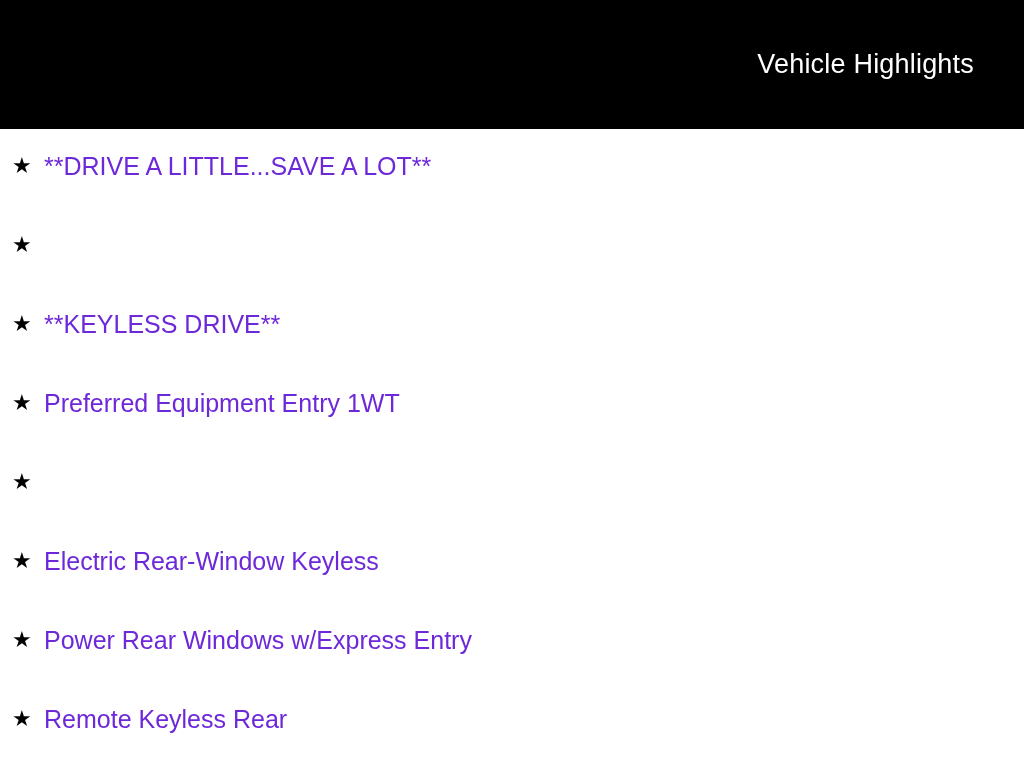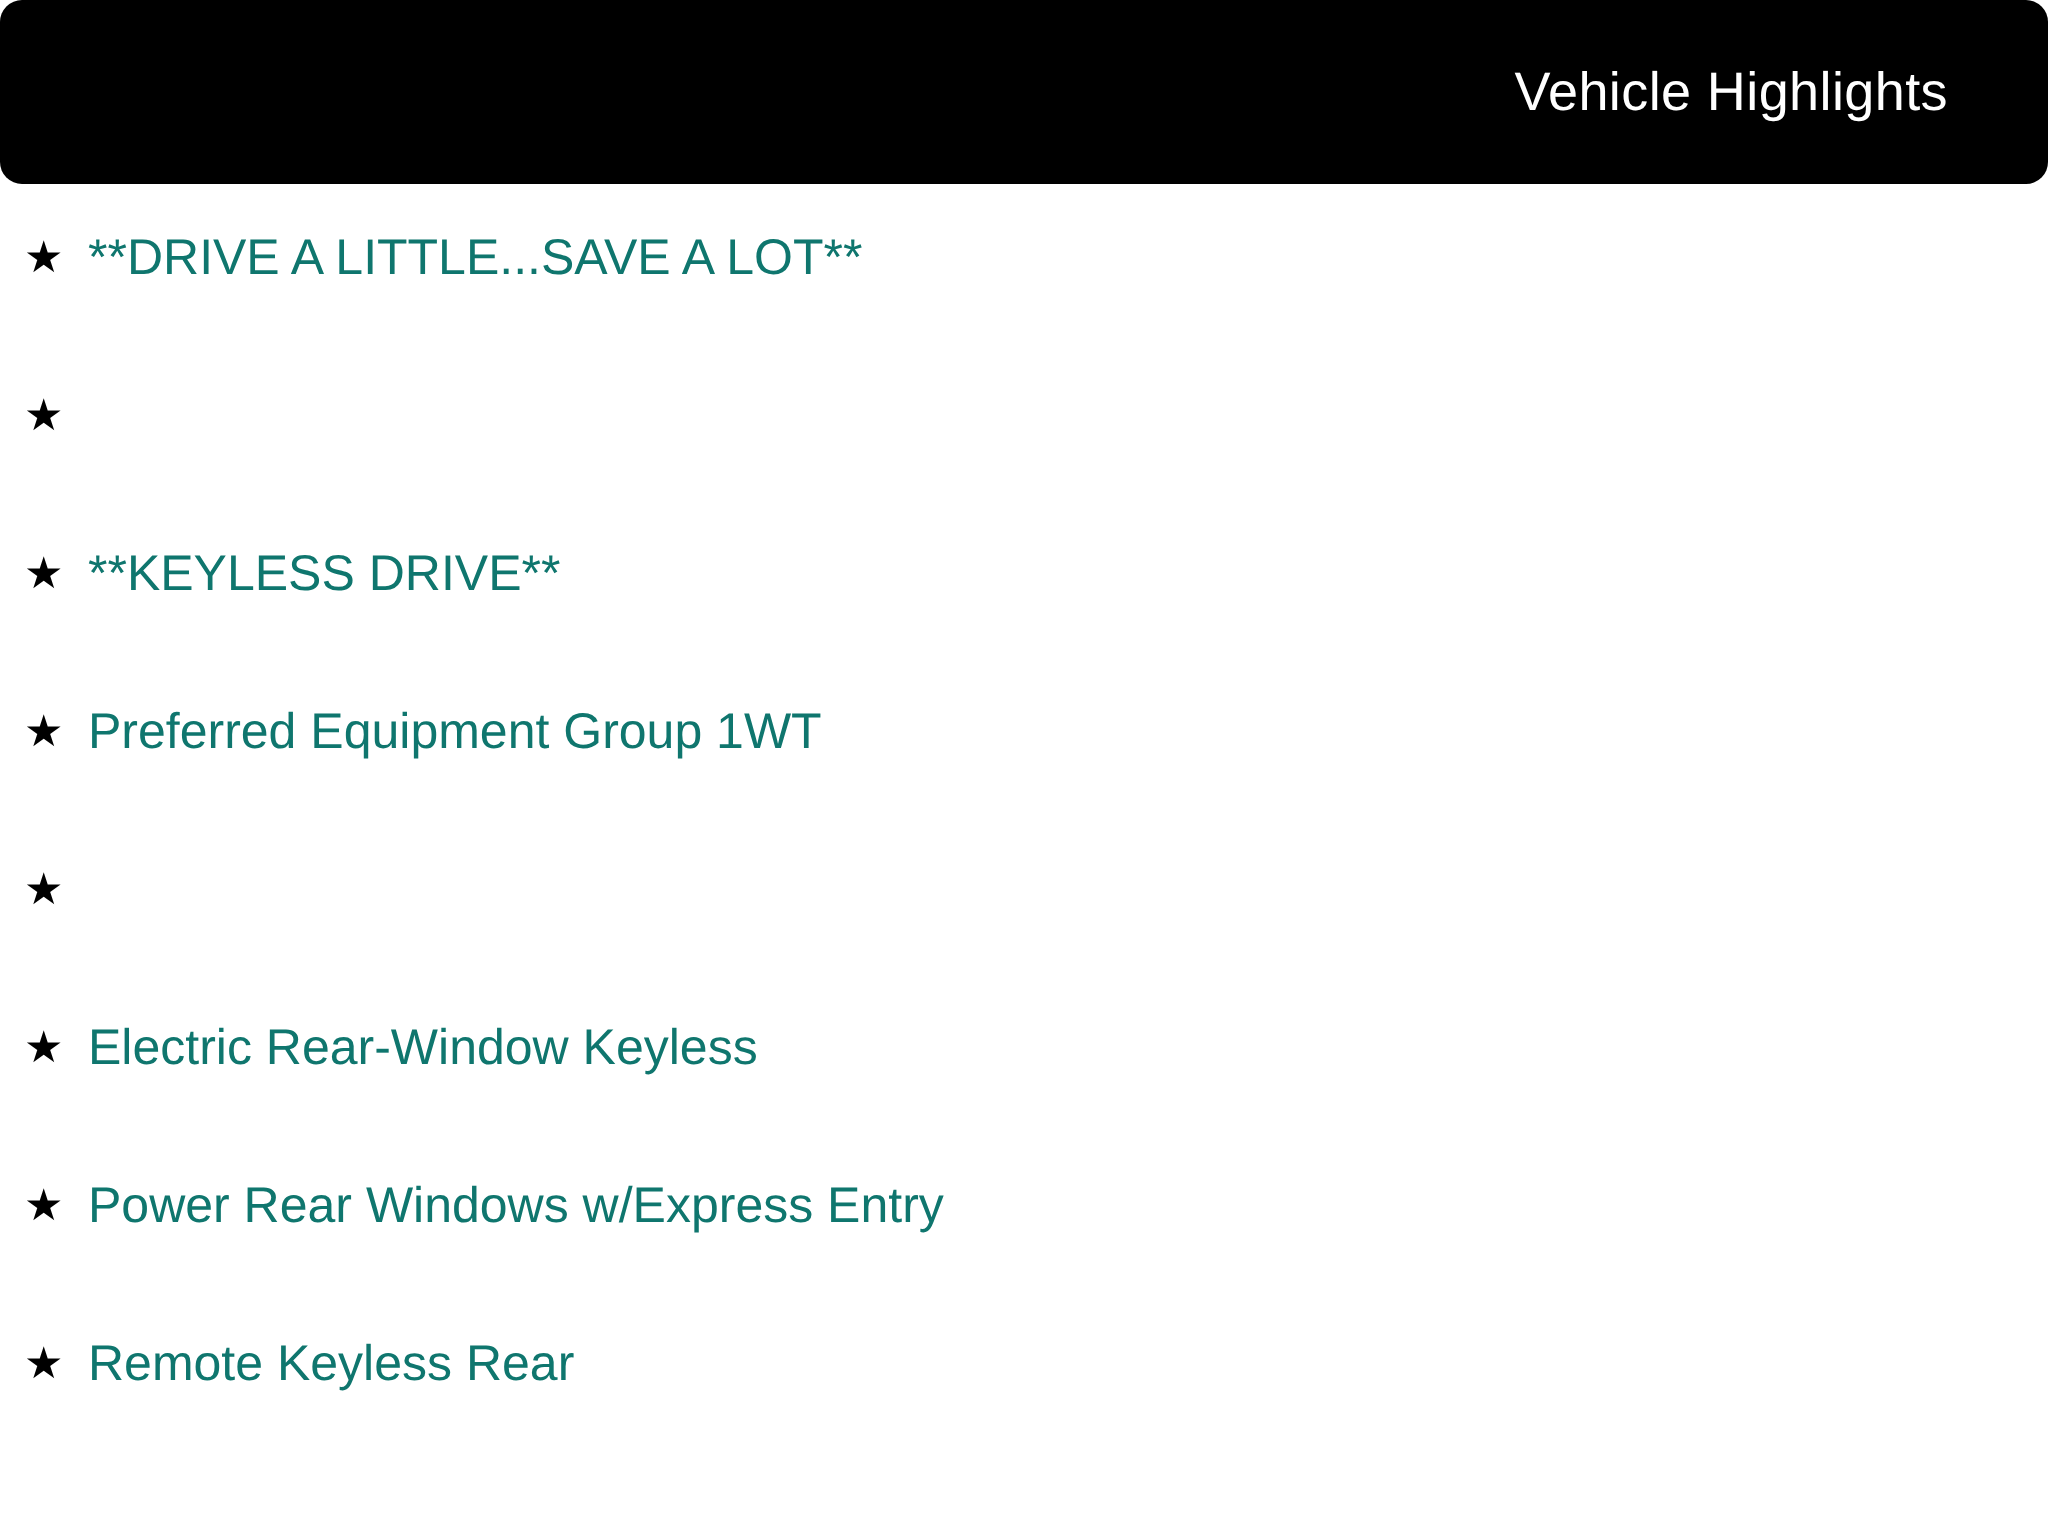--- a/index.html
+++ b/index.html
@@ -14,28 +14,27 @@
   .page {
     position: relative;
     width: 1024px;
     height: 768px;
     overflow: hidden;
     background: #ffffff;
   }
 
   .header-bar {
     width: 100%;
-    height: 92px;
+    height: 129px;
     background: #000000;
     display: flex;
     align-items: center;
     justify-content: flex-end;
     box-sizing: border-box;
     padding-right: 50px;
-    border-radius: 11px;
   }
 
   .header-title {
     color: #ffffff;
     font-size: 27px;
     font-weight: 400;
     letter-spacing: 0.2px;
     line-height: 1;
   }
 
@@ -57,21 +56,21 @@
   .star-icon {
     color: #000000;
     font-size: 22px;
     line-height: 30px;
     width: 32px;
     flex: 0 0 32px;
     text-align: left;
   }
 
   .highlight-text {
-    color: #0f766e;
+    color: #6d28d9;
     font-size: 25px;
     line-height: 30px;
     white-space: nowrap;
   }
 </style>
 </head>
 <body>
 
 <div class="page">
 
@@ -90,21 +89,21 @@
       <span class="star-icon">★</span>
     </li>
 
     <li class="highlight-item">
       <span class="star-icon">★</span>
       <span class="highlight-text">**KEYLESS DRIVE**</span>
     </li>
 
     <li class="highlight-item">
       <span class="star-icon">★</span>
-      <span class="highlight-text">Preferred Equipment Group 1WT</span>
+      <span class="highlight-text">Preferred Equipment Entry 1WT</span>
     </li>
 
     <li class="highlight-item">
       <span class="star-icon">★</span>
     </li>
 
     <li class="highlight-item">
       <span class="star-icon">★</span>
       <span class="highlight-text">Electric Rear-Window Keyless</span>
     </li>

